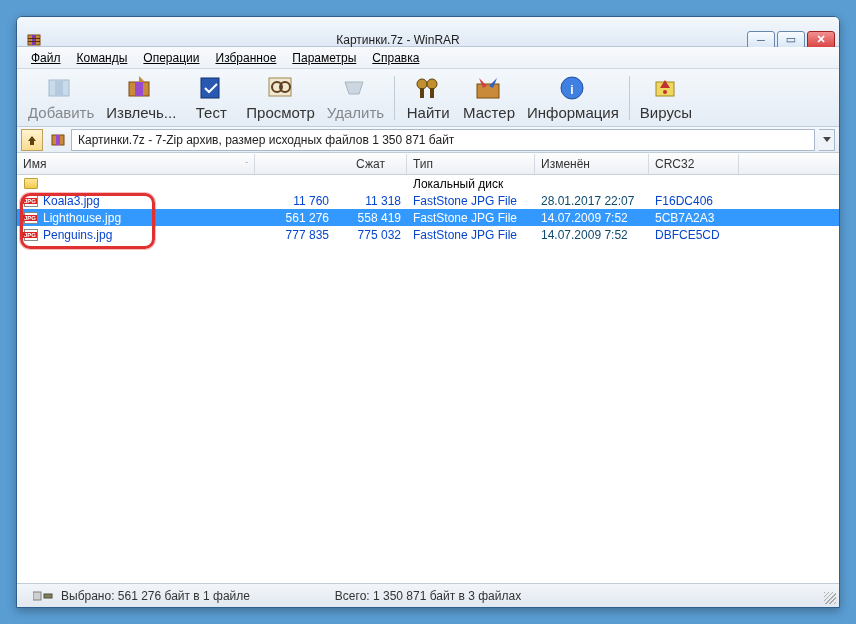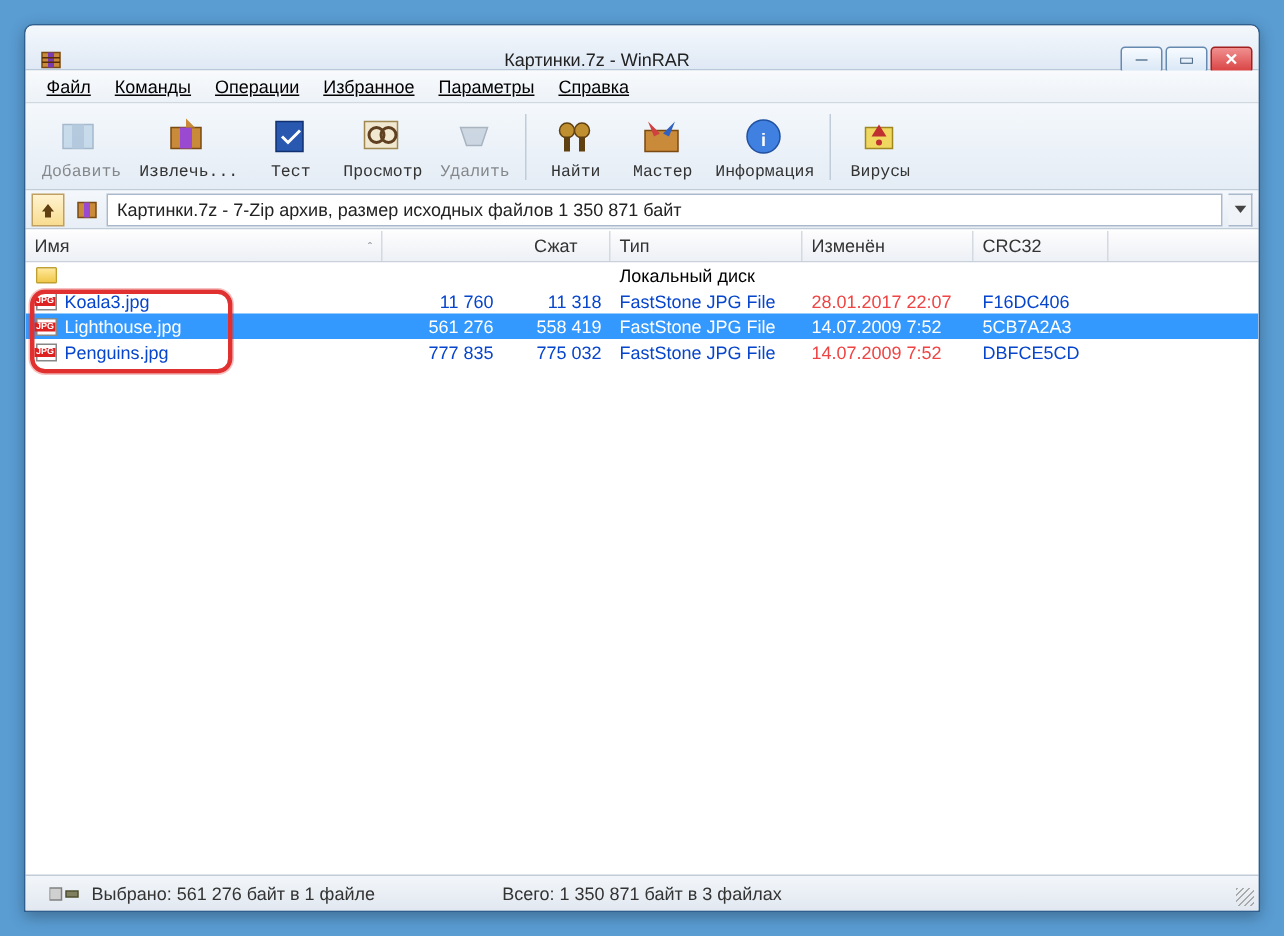--- a/index.html
+++ b/index.html
@@ -11,21 +11,21 @@
 .winbtns { display: flex; gap: 2px; }
 .winbtn { width: 28px; height: 18px; border: 1px solid #6689b0; border-radius: 3px; display: flex; align-items: center; justify-content: center; font-size: 11px; background: linear-gradient(#f7fbff,#d8e6f5); color: #3a5a7a; cursor: pointer; }
 .winbtn.close { background: linear-gradient(#f19090,#d84040); border-color: #a02020; color: #fff; font-weight: bold; }
 .menubar { height: 22px; background: linear-gradient(#f8fafc,#edf2f8); display: flex; align-items: center; padding: 0 6px; border-bottom: 1px solid #d0d8e0; }
 .menuitem { padding: 2px 8px; cursor: pointer; }
 .menuitem u { text-decoration: underline; }
 .toolbar { height: 58px; background: linear-gradient(#f4f8fc,#e4ecf5); display: flex; align-items: center; padding: 2px 6px; gap: 2px; border-bottom: 1px solid #c0ccd8; }
 .tbtn { display: flex; flex-direction: column; align-items: center; justify-content: flex-end; min-width: 56px; height: 52px; padding: 2px 4px; cursor: pointer; border: 1px solid transparent; }
 .tbtn-disabled { opacity: 0.55; cursor: default; }
 .tbtn .ico { height: 32px; display: flex; align-items: center; justify-content: center; }
-.tbtn .lbl { font-size: 11px; color: #333; margin-top: 2px; font-family: Liberation Mono, monospace; }
+.tbtn .lbl { font-size: 15px; color: #333; margin-top: 2px; }
 .sep { width: 1px; height: 44px; background: #c0ccd8; margin: 0 3px; }
 .pathbar { height: 26px; background: linear-gradient(#f4f8fc,#e8eef6); display: flex; align-items: center; padding: 2px 4px; gap: 4px; border-bottom: 1px solid #c0ccd8; }
 .upbtn { width: 22px; height: 22px; border: 1px solid #bfa060; background: linear-gradient(#fff3d0,#f8dc90); display: flex; align-items: center; justify-content: center; cursor: pointer; }
 .path-icon { width: 18px; height: 18px; display: flex; align-items: center; justify-content: center; margin-left: 2px;}
 .pathbox { flex: 1; height: 22px; border: 1px solid #aab8cb; background: #fff; display: flex; align-items: center; padding: 0 6px; color: #222; }
 .path-dd { width: 16px; height: 22px; border: 1px solid #aab8cb; border-left: none; background: #f0f4f9; display: flex; align-items: center; justify-content: center; cursor: pointer; }
 .listhdr { height: 22px; background: linear-gradient(#fdfdfe,#edf0f5); display: flex; border-top: 1px solid #fff; border-bottom: 1px solid #c8d0dc; }
 .listhdr .col { border-right: 1px solid #d4dae2; padding: 3px 6px; color: #333; display: flex; align-items: center; cursor: pointer; position: relative; }
 .listhdr .col .sort { font-size: 8px; color: #888; margin-left: auto; }
 .col-name { width: 238px; }
@@ -35,21 +35,21 @@
 .col-modified { width: 114px; }
 .col-crc { width: 90px; }
 .list { flex: 1; background: #fff; overflow: hidden; position: relative; }
 .row { height: 17px; display: flex; align-items: center; font-size: 12px; }
 .row.selected { background: #3399ff; color: #fff; }
 .row.selected .cell { color: #fff !important; }
 .row .cell-name { width: 238px; display: flex; align-items: center; padding-left: 6px; color: #0645cc; }
 .row .cell-size { width: 80px; text-align: right; padding-right: 6px; color: #0645cc; }
 .row .cell-packed { width: 72px; text-align: right; padding-right: 6px; color: #0645cc; }
 .row .cell-type { width: 128px; padding-left: 6px; color: #0645cc; }
-.row .cell-mod { width: 114px; padding-left: 6px; color: #ef4444; }
+.row .cell-mod { width: 114px; padding-left: 6px; color: #0c4a6e; }
 .row .cell-crc { width: 90px; padding-left: 6px; color: #0645cc; }
 .row .icon-cell { width: 16px; height: 14px; margin-right: 4px; display: inline-flex; align-items: center; justify-content: center; }
 .row.parent .cell-type { color: #000; }
 .jpg-ico { width: 14px; height: 12px; background: #fff; border: 1px solid #888; position: relative; }
 .jpg-ico::before { content: "JPG"; position: absolute; top: 2px; left: -2px; font-size: 6px; background: #d22; color: #fff; padding: 0 1px; line-height: 6px; font-weight: bold; }
 .folder-ico { width: 14px; height: 11px; background: linear-gradient(#ffe89a,#f0c84a); border: 1px solid #c0a030; border-radius: 1px; }
 .status { height: 24px; background: linear-gradient(#f2f6fa,#e2e8f0); border-top: 1px solid #c0ccd8; display: flex; align-items: center; padding: 0 16px; color: #333; position: relative; }
 .status .st-icon { margin-right: 8px; display: flex; align-items: center; }
 .status .st-mid { position: absolute; left: 50%; transform: translateX(-50%); }
 .status .grip { position: absolute; right: 3px; bottom: 3px; width: 12px; height: 12px; background: repeating-linear-gradient(135deg, #aaa 0 1px, transparent 1px 3px); cursor: nwse-resize; }

